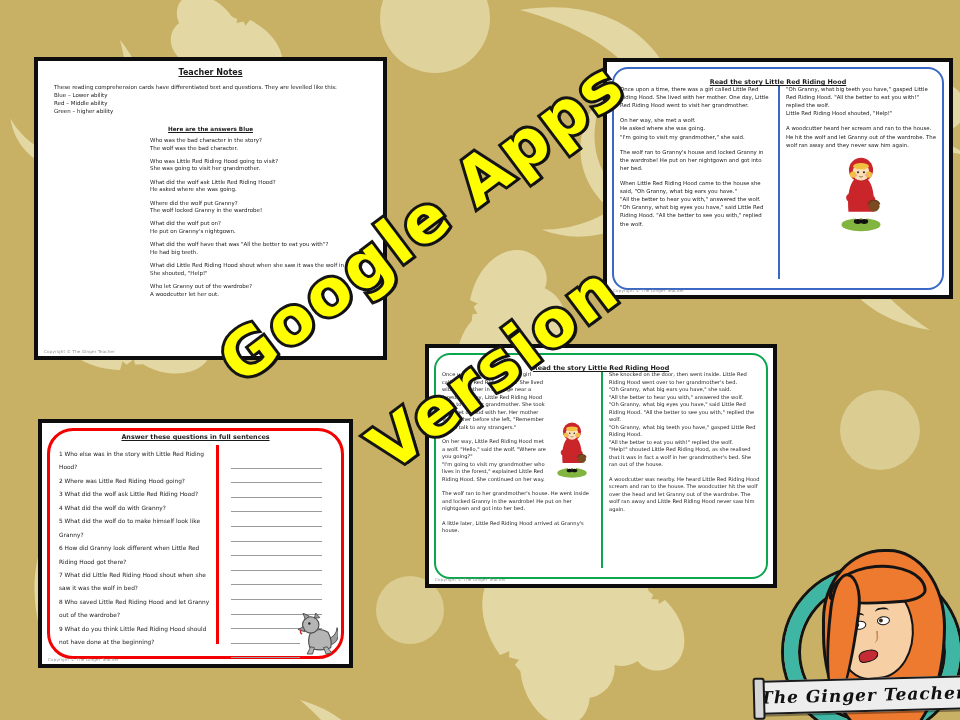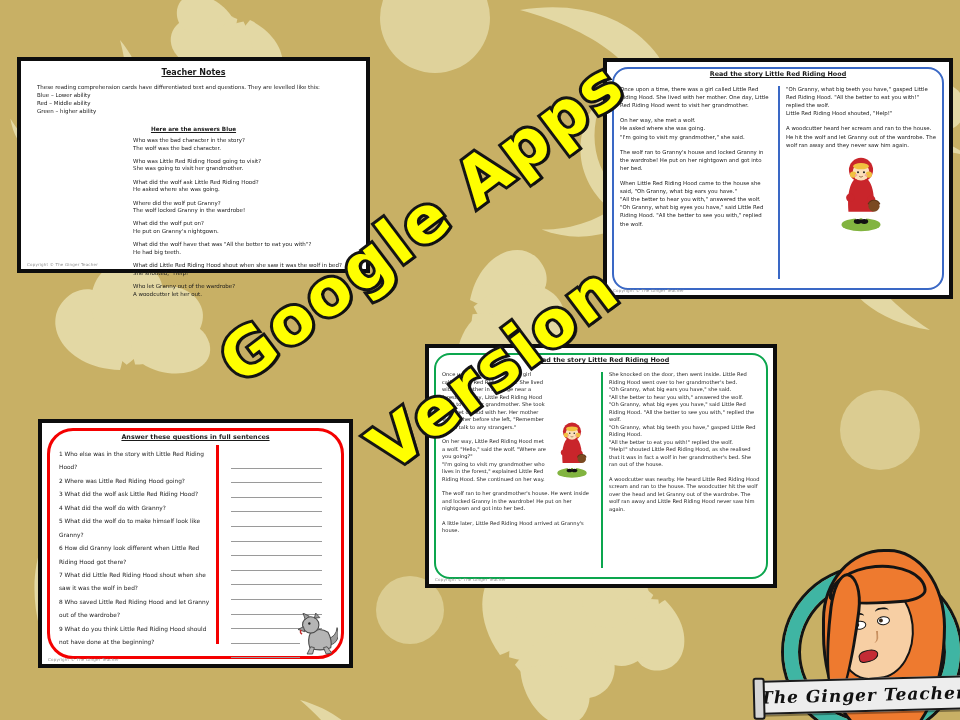--- a/index.html
+++ b/index.html
@@ -6,30 +6,30 @@
   .stage{position:relative;width:960px;height:720px;overflow:hidden;font-family:"DejaVu Sans",sans-serif;color:#1a1a1a;}
   .bg{position:absolute;left:0;top:0;z-index:0;}
 
   
   .card{position:absolute;background:#fff;border:4px solid #0d0d0d;box-sizing:border-box;z-index:2;}
   .copy{position:absolute;left:6px;bottom:2px;font-size:4px;color:#8f8f8f;letter-spacing:.2px;}
   .frame{position:absolute;left:5px;right:5px;top:5px;bottom:5px;border-radius:16px;pointer-events:none;}
   .frame-blue{border:2.5px solid #3A68C5;}
   .frame-green{border:2.5px solid #0CA64E;}
   .frame-red{border:3.5px solid #F40000;border-radius:26px;}
-  .story-title{position:absolute;top:8px;left:0;right:0;text-align:center;font-size:6.4px;font-weight:600;text-decoration:underline;}
+  .story-title{position:absolute;top:16px;left:0;right:0;text-align:center;font-size:6.4px;font-weight:600;text-decoration:underline;}
   .vline{position:absolute;width:2px;top:24px;bottom:16px;left:50%;}
   .vline-blue{background:#3A68C5;}
   .vline-green{background:#0CA64E;}
   .cols{position:absolute;left:13px;right:13px;top:23px;bottom:10px;display:flex;gap:16px;}
   .col{width:50%;font-size:5.4px;line-height:1.5;}
   .para{white-space:pre-line;margin:0 0 7px 0;}
 
   
-  .tn{left:17px;top:57px;width:353px;height:216px;}
+  .tn{left:34px;top:57px;width:353px;height:303px;}
   .tn-title{text-align:center;font-size:8px;font-weight:600;text-decoration:underline;margin-top:7px;}
   .tn-intro{margin:7px 0 0 16px;font-size:5.5px;line-height:1.45;width:320px;}
   .tn-intro .para{margin:0;}
   .tn-heading{margin:10px 0 0 0;text-align:center;font-size:5.7px;font-weight:600;text-decoration:underline;}
   .tn-qa{margin:5px 0 0 112px;font-size:5.5px;line-height:1.4;width:225px;}
   .qa{margin-bottom:5.5px;}
 
   
   .blue{left:603px;top:58px;width:350px;height:241px;}
   

